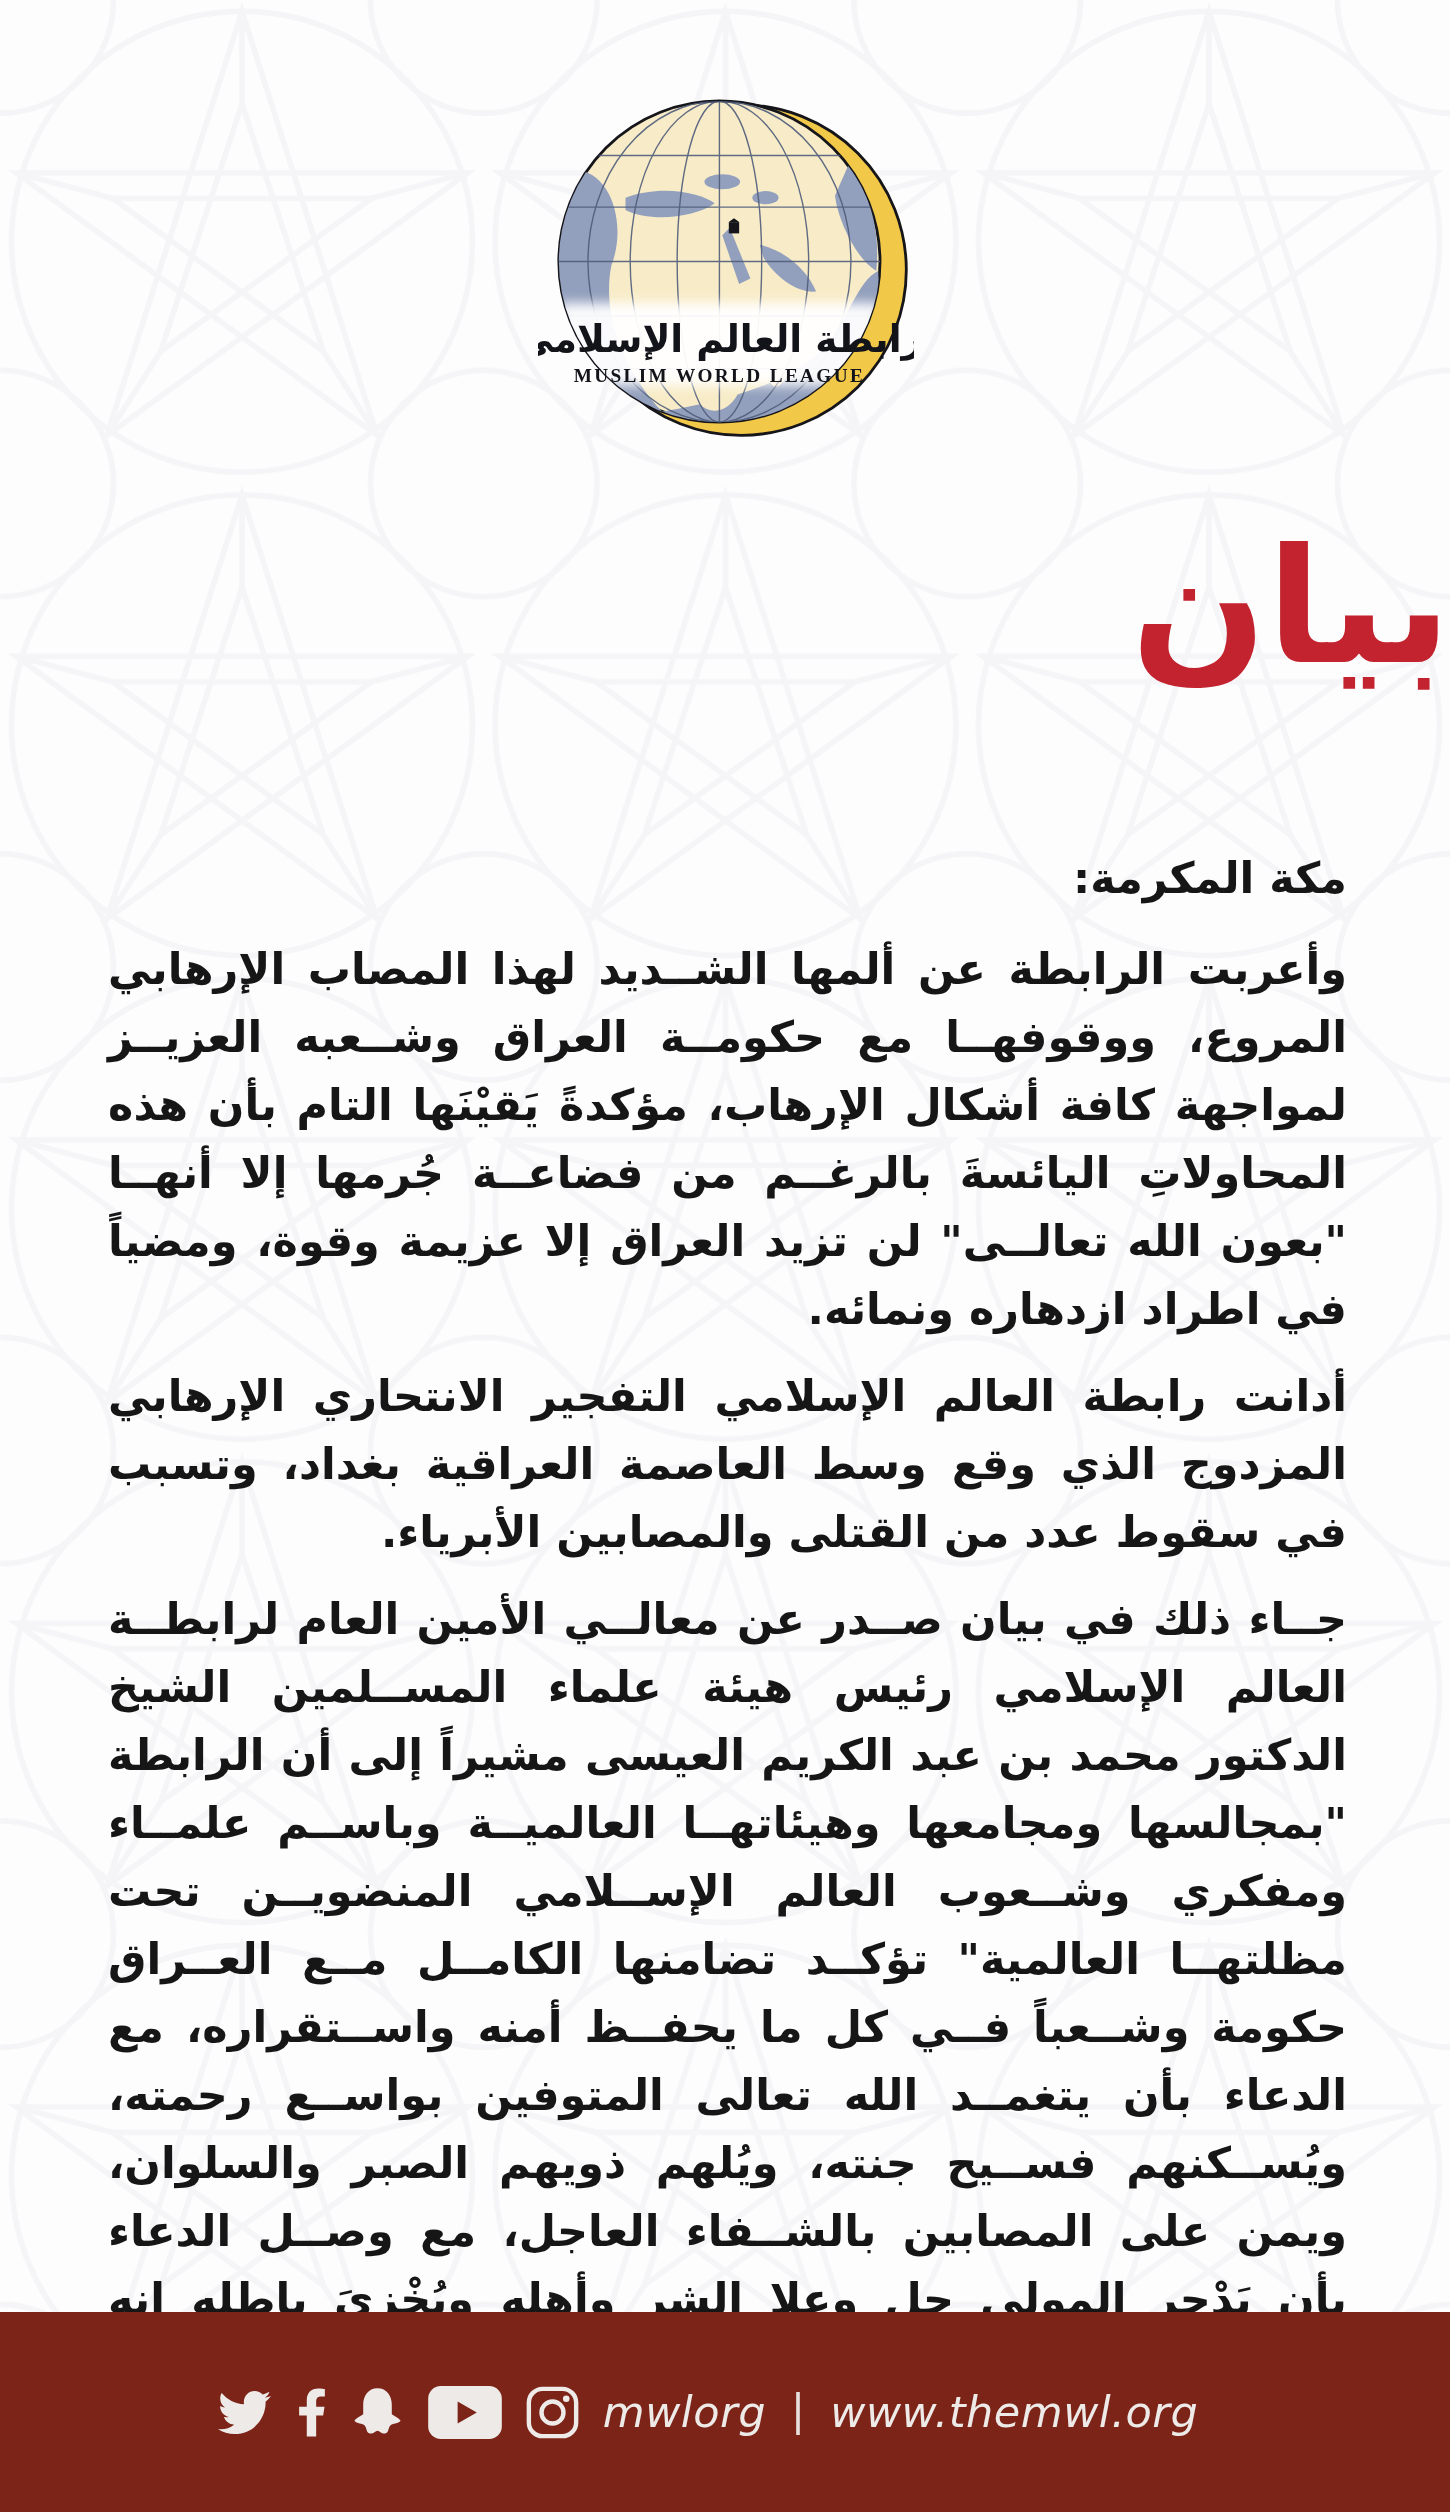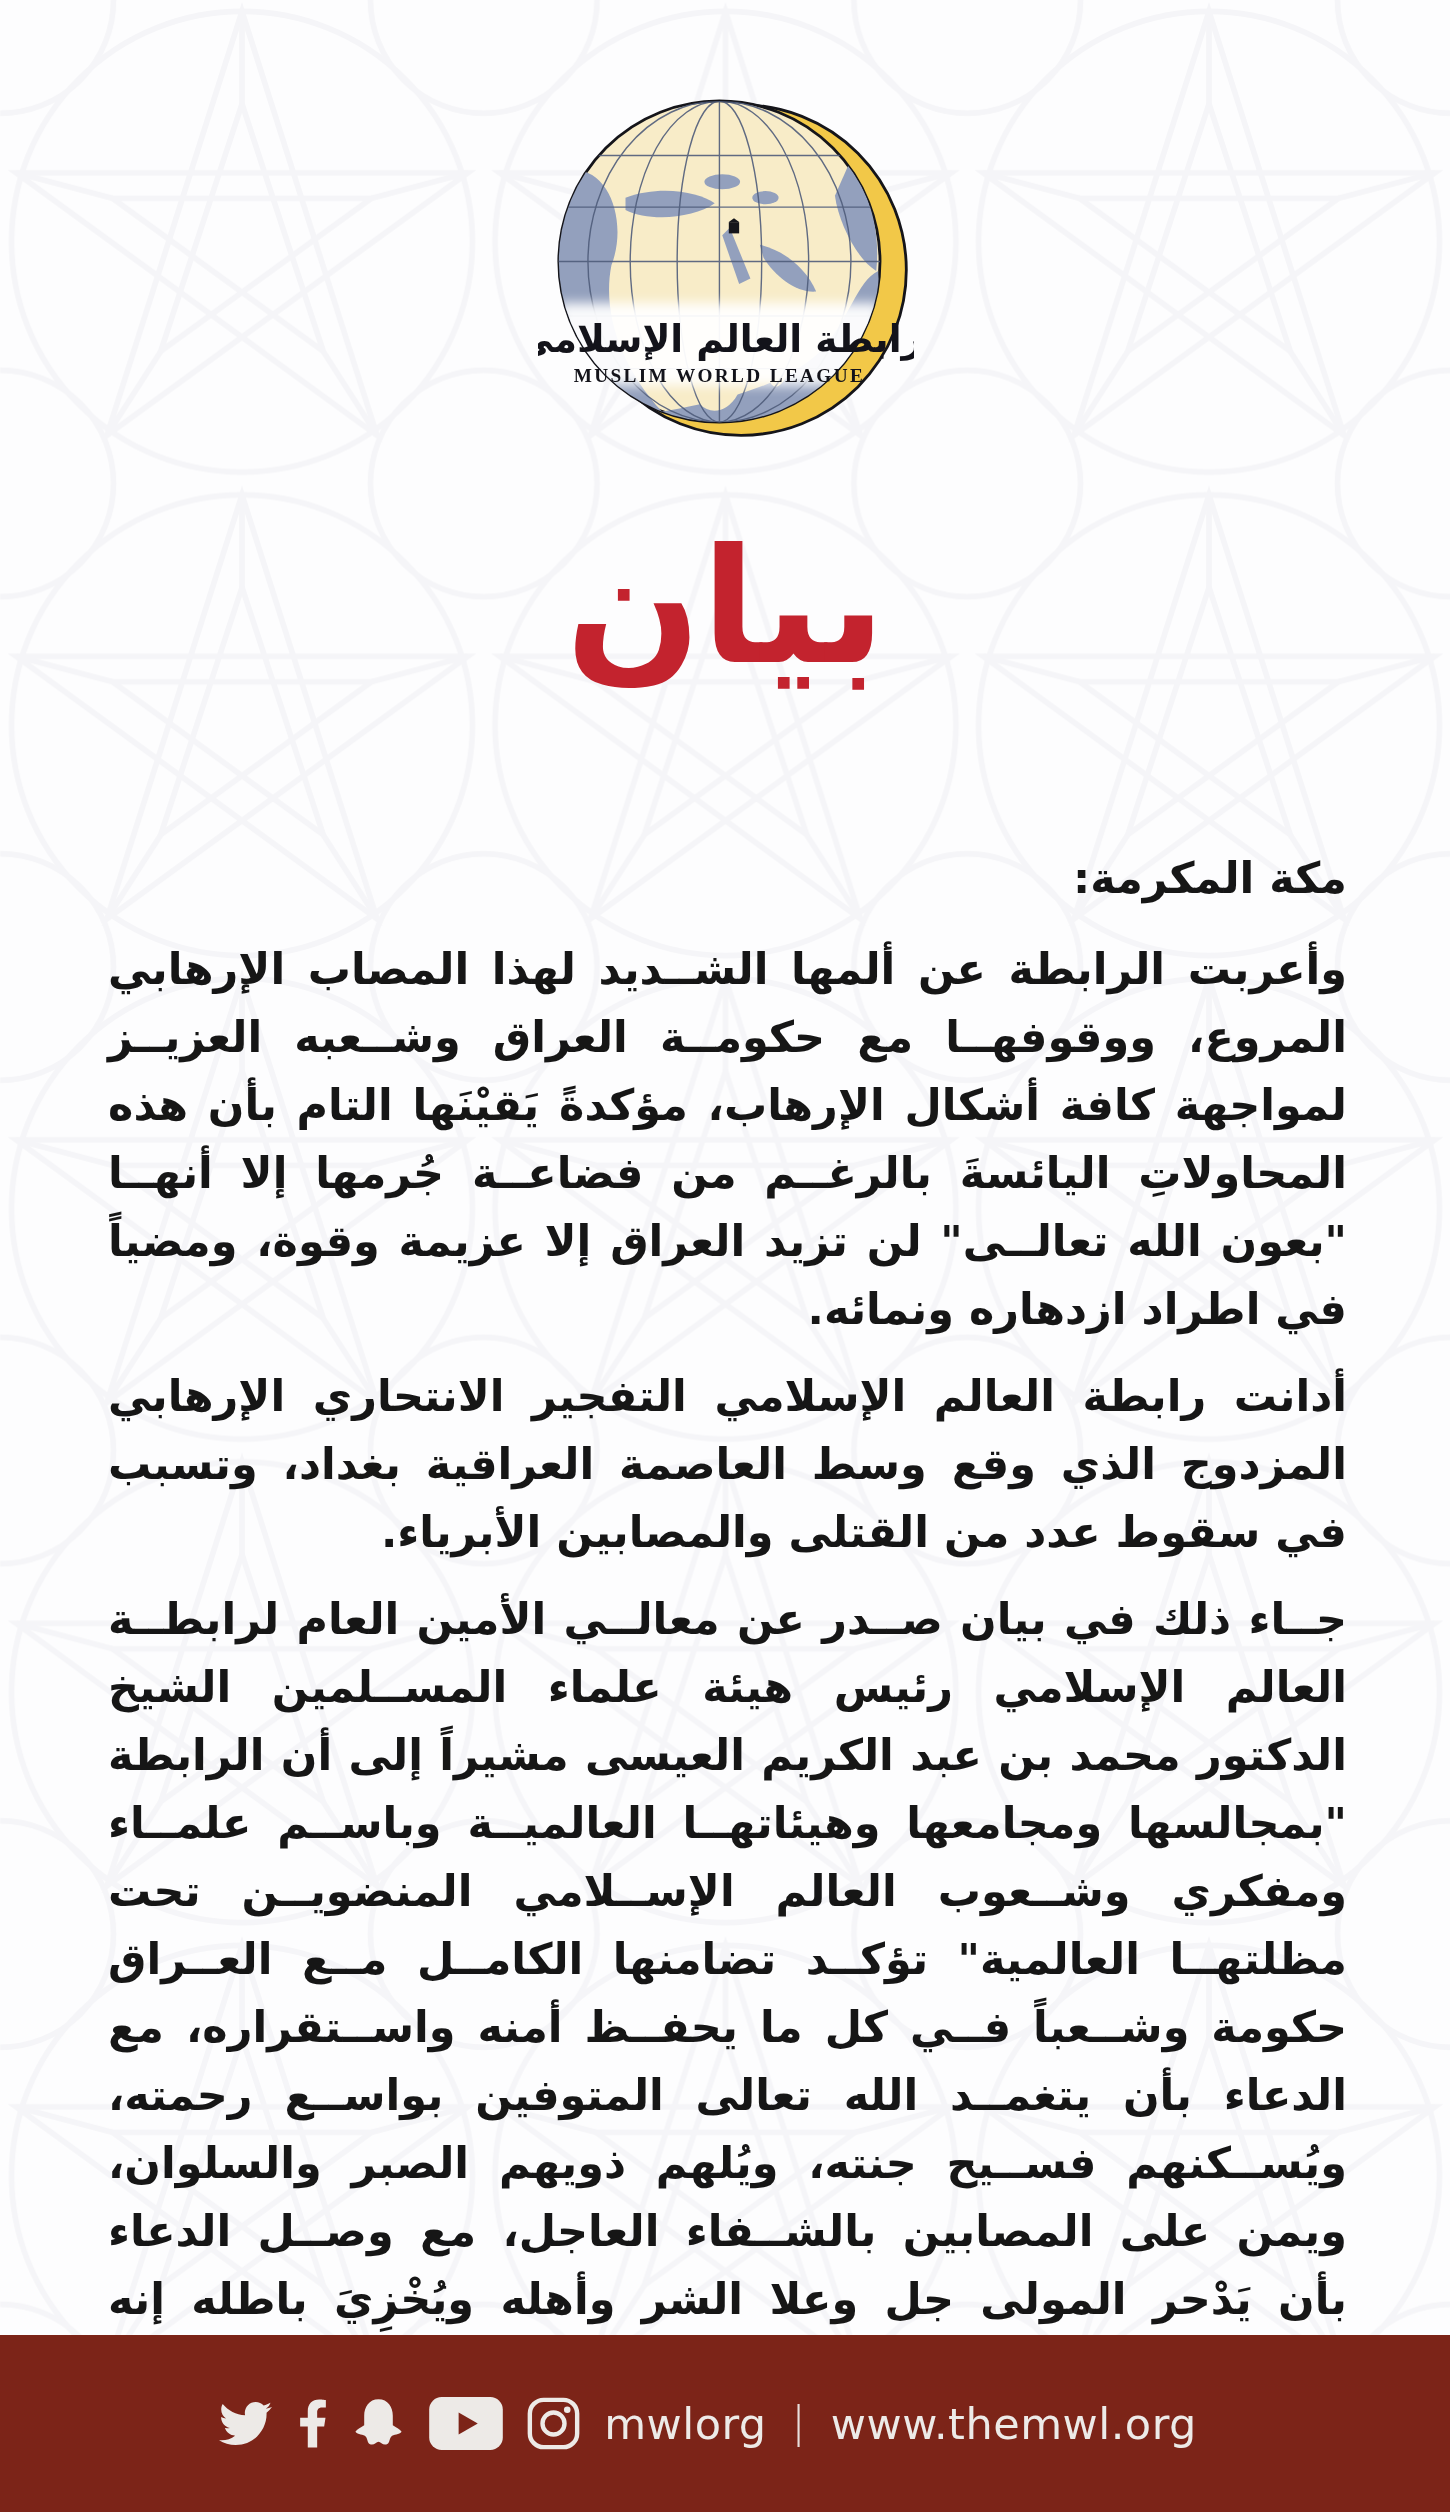--- a/index.html
+++ b/index.html
@@ -11,39 +11,39 @@
     overflow:hidden;
   }
   .page{position:absolute;inset:0;}
   .bg{position:absolute;inset:0;z-index:0;}
   .logo-wrap{
     position:absolute;top:85px;left:50%;transform:translateX(-50%);
     width:376px;height:355px;z-index:2;
   }
   .title{
     position:absolute;top:508px;left:0;right:0;
-    margin:0;text-align:center;
+    margin:0;text-align:right;
     font-size:159px;line-height:1.25;font-weight:700;
     z-index:2;
   }
   .content{
     position:absolute;top:844px;left:108px;right:104px;
     direction:rtl;text-align:justify;
     color:#161616;font-weight:700;
     font-size:43px;line-height:68px;
     z-index:2;
   }
   .content h2{
     margin:0 0 23px 0;font-size:43px;line-height:68px;font-weight:700;
   }
   .content p{margin:0 0 19px 0;}
   footer{
-    position:absolute;left:0;right:0;bottom:0;height:177px;
+    position:absolute;left:0;right:0;bottom:0;height:200px;
     display:flex;align-items:center;justify-content:center;
-    gap:23px;z-index:3;
+    gap:23px;z-index:3;font-style:italic;
   }
   footer .icon{display:block;}
   .footer-text{
     display:flex;align-items:center;gap:24.6px;
     margin-right:38px;margin-left:0;
     font-size:43px;letter-spacing:0.5px;
   }
   .footer-text .sep{font-weight:200;opacity:.95;position:relative;top:-1.9px;}
   .logo-ar-text{font-family:"DejaVu Sans",sans-serif;font-weight:700;}
   .logo-en-text{font-family:"Liberation Serif","DejaVu Serif",serif;font-weight:700;letter-spacing:2.5px;}

